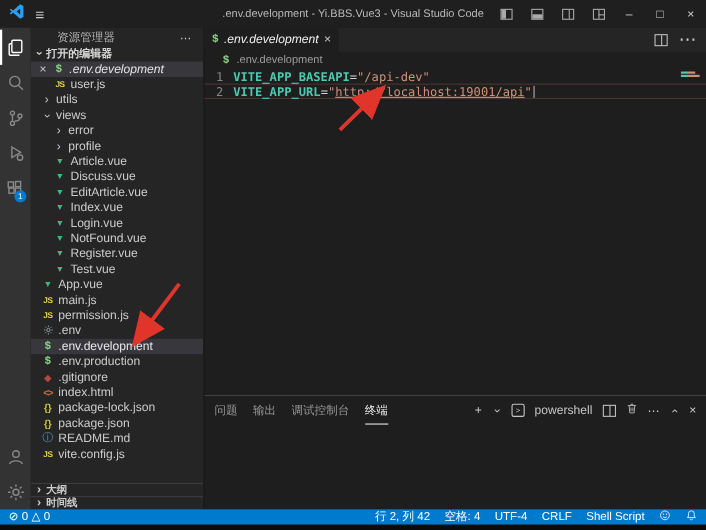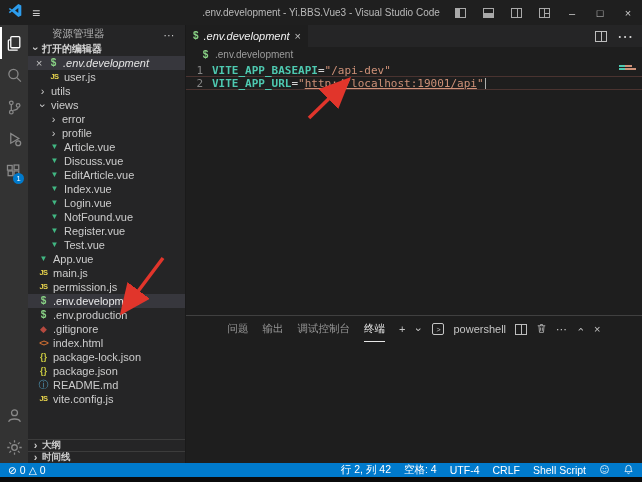--- a/index.html
+++ b/index.html
@@ -78,21 +78,21 @@
   .teq { color:#d4d4d4; }
   .tstr { color:#ce9178; }
   .tlink { color:#ce9178; text-decoration:underline; }
   .cursor { display:inline-block; width:1px; height:11px; background:#aeafad; margin-left:1px; vertical-align:middle; }
   .minimap { position:absolute; top:3px; right:3px; width:20px; }
   .mm-line { height:2px; margin-bottom:1px; }
   .mm1 { width:13px; background:linear-gradient(90deg,#4ec9b0 0 45%,#ce9178 45% 100%); }
   .mm2 { width:17px; background:linear-gradient(90deg,#4ec9b0 0 35%,#ce9178 35% 100%); }
 
   
-  .panel { height:148px; flex:none; border-top:1px solid #404040; display:flex; flex-direction:column;align-items:center; }
+  .panel { height:104px; flex:none; border-top:1px solid #404040; display:flex; flex-direction:column; }
   .panel-head { height:26px; flex:none; display:flex; align-items:stretch; padding:0 9px; }
   .ptab { margin-right:14px; font-size:10.5px; color:#969696; display:flex; align-items:center; }
   .ptab.active { color:#e7e7e7; border-bottom:1px solid #e7e7e7; }
   .panel-actions { margin-left:auto; display:flex; align-items:center; gap:9px; color:#c5c5c5; font-size:11px; }
   .ps-box { width:12px; height:12px; border:1px solid #c5c5c5; border-radius:2px; font-size:7px; display:flex; align-items:center; justify-content:center; }
   .pa-svg svg { stroke:#c5c5c5; fill:none; stroke-width:1.1; }
   .term-body { flex:1; padding:7px 0 0 11px; font-family:"DejaVu Sans Mono","Liberation Mono",monospace; font-size:11px; color:#cccccc; }
 
   
   .statusbar { height:14px; flex:none; background:#007acc; color:#ffffff; display:flex; align-items:center; font-size:10.5px; padding:0 8px; gap:5px; }
@@ -266,20 +266,27 @@
             <span class="fi vue">▼</span>
             <span>App.vue</span>
           </div>
         <div class="trow i1">
             <span class="fi js">JS</span>
             <span>main.js</span>
           </div>
         <div class="trow i1">
             <span class="fi js">JS</span>
             <span>permission.js</span>
+          </div>
+        <div class="trow i1">
+            <span class="fi gear"><svg width="10" height="10" viewBox="0 0 16 16" fill="none" stroke-width="1.4">
+                <circle cx="8" cy="8" r="2.4"></circle>
+                <path d="M8 1.5v2M8 12.5v2M1.5 8h2M12.5 8h2M3.4 3.4l1.4 1.4M11.2 11.2l1.4 1.4M12.6 3.4l-1.4 1.4M4.8 11.2l-1.4 1.4"></path>
+              </svg></span>
+            <span>.env</span>
           </div>
         <div class="trow i1 sel">
             <span class="fi dollar">$</span>
             <span>.env.development</span>
           </div>
         <div class="trow i1">
             <span class="fi dollar">$</span>
             <span>.env.production</span>
           </div>
         <div class="trow i1">

